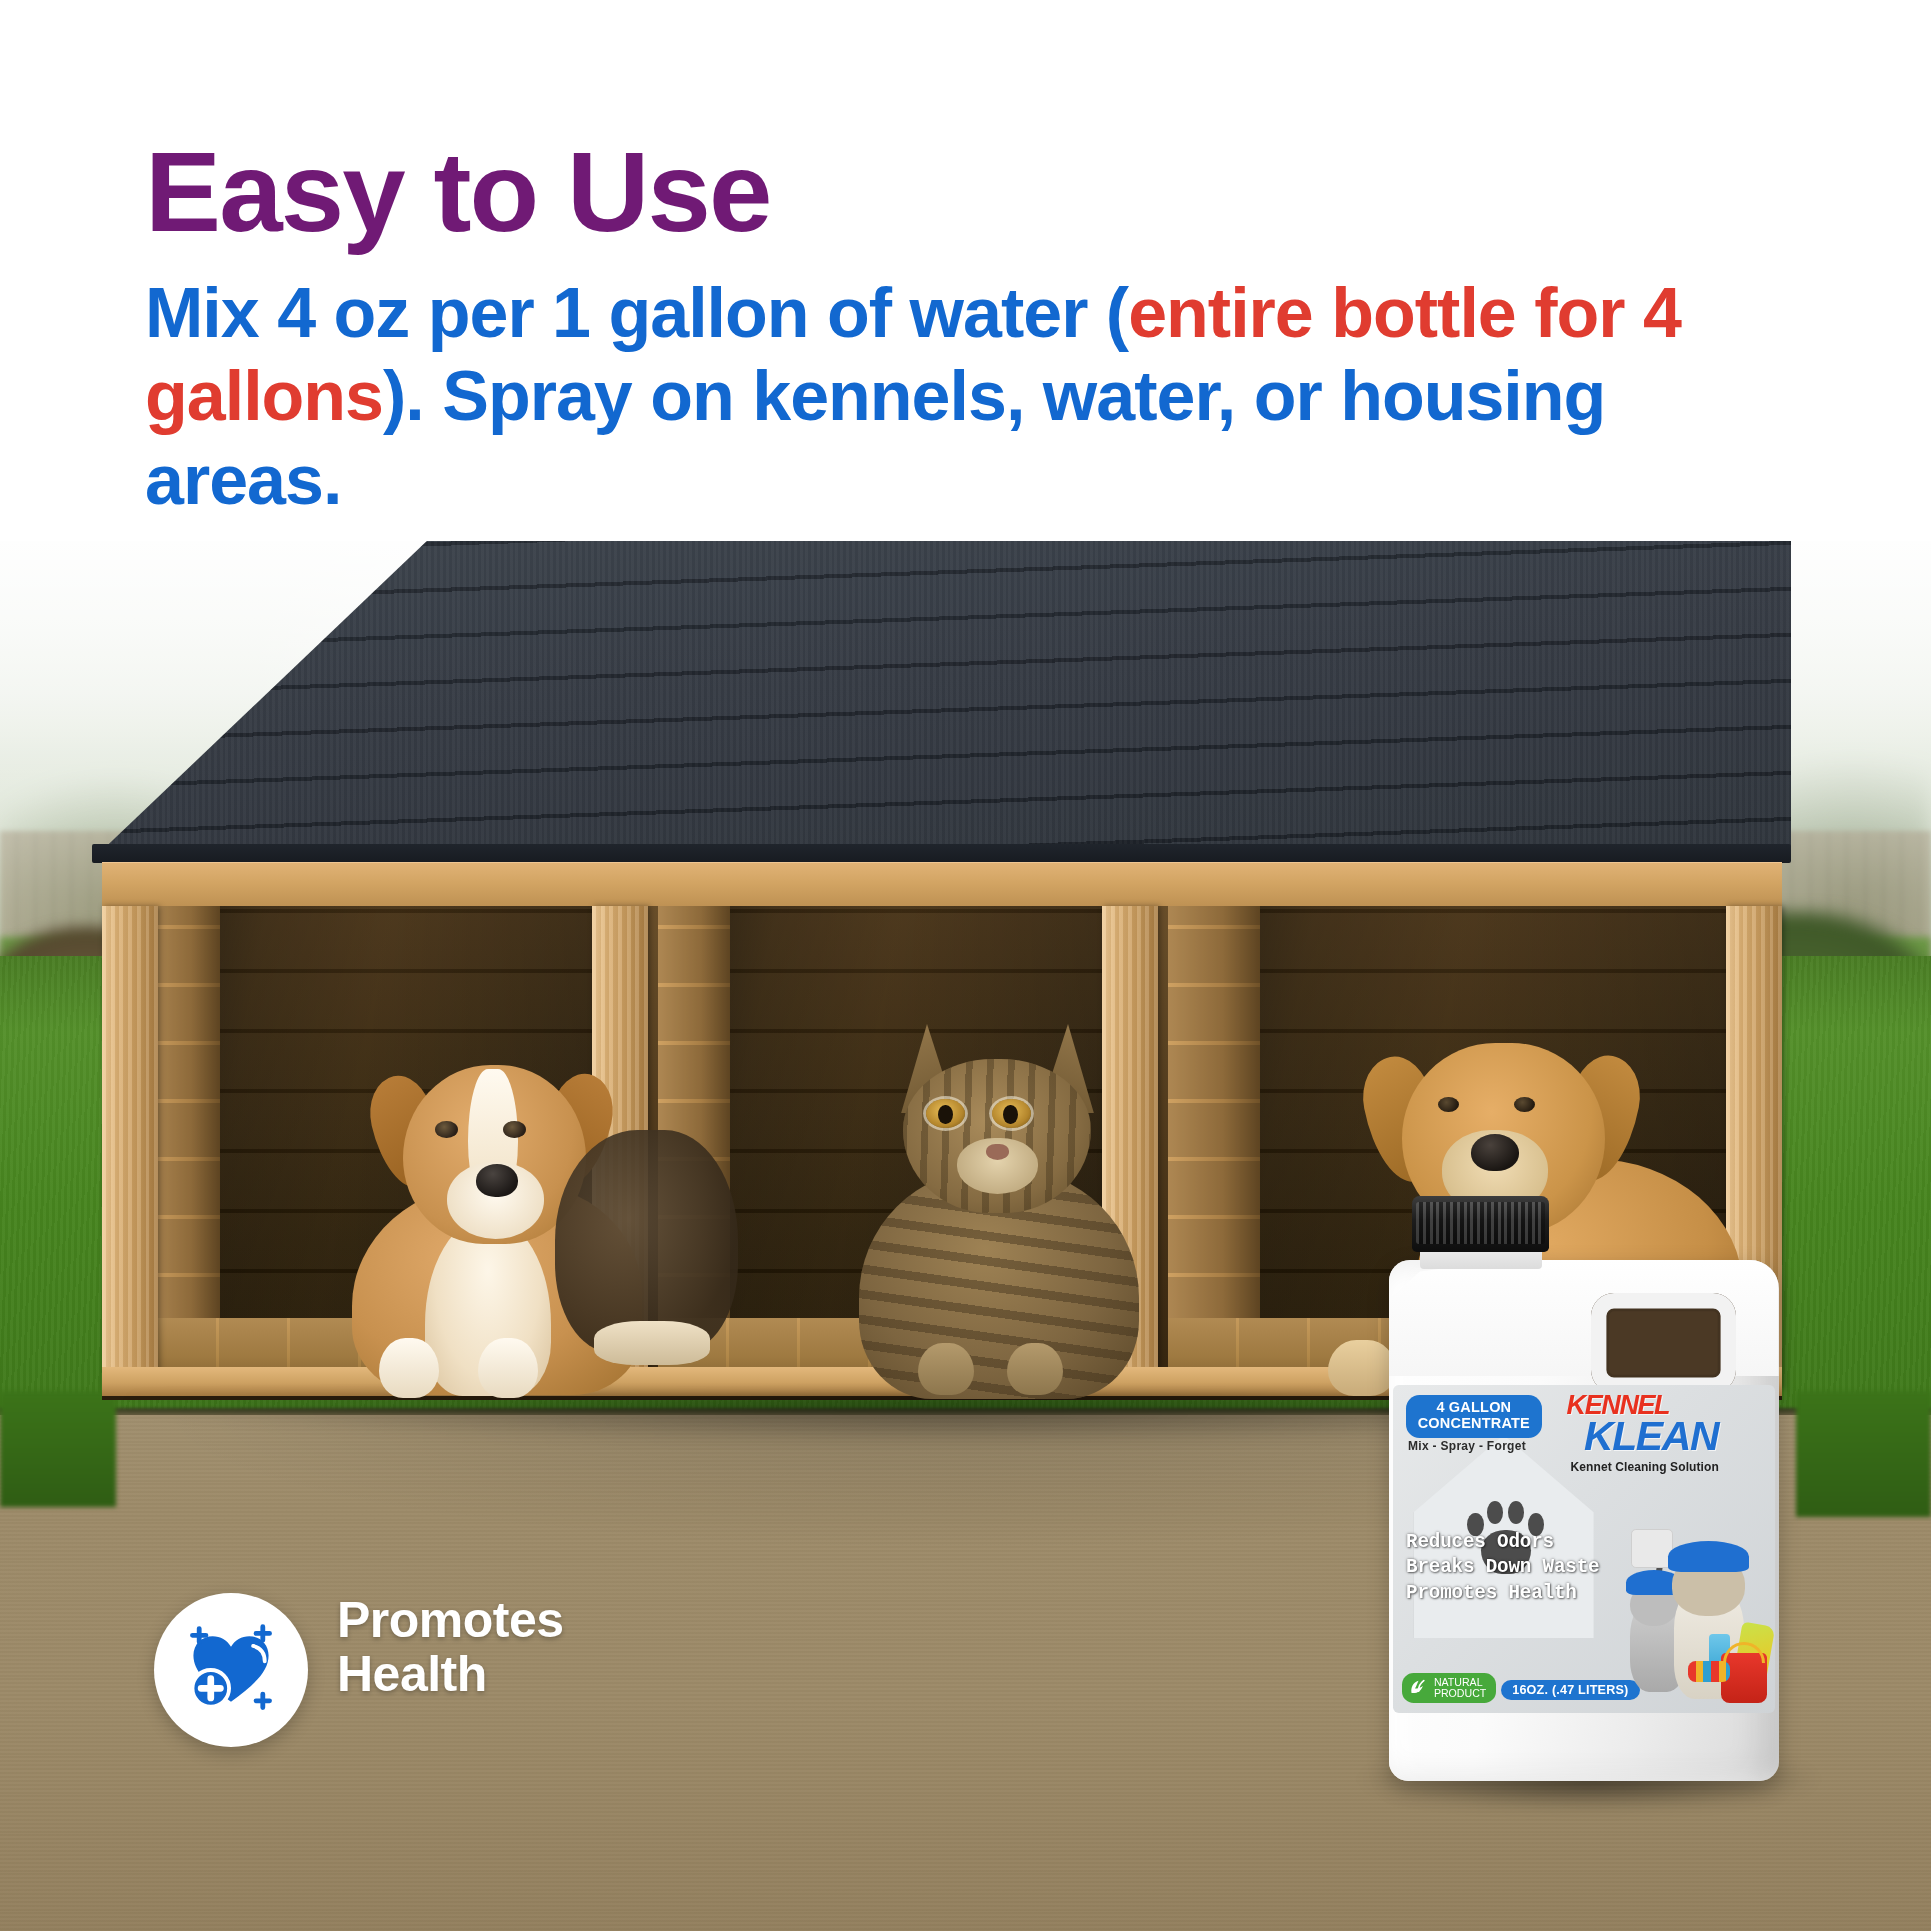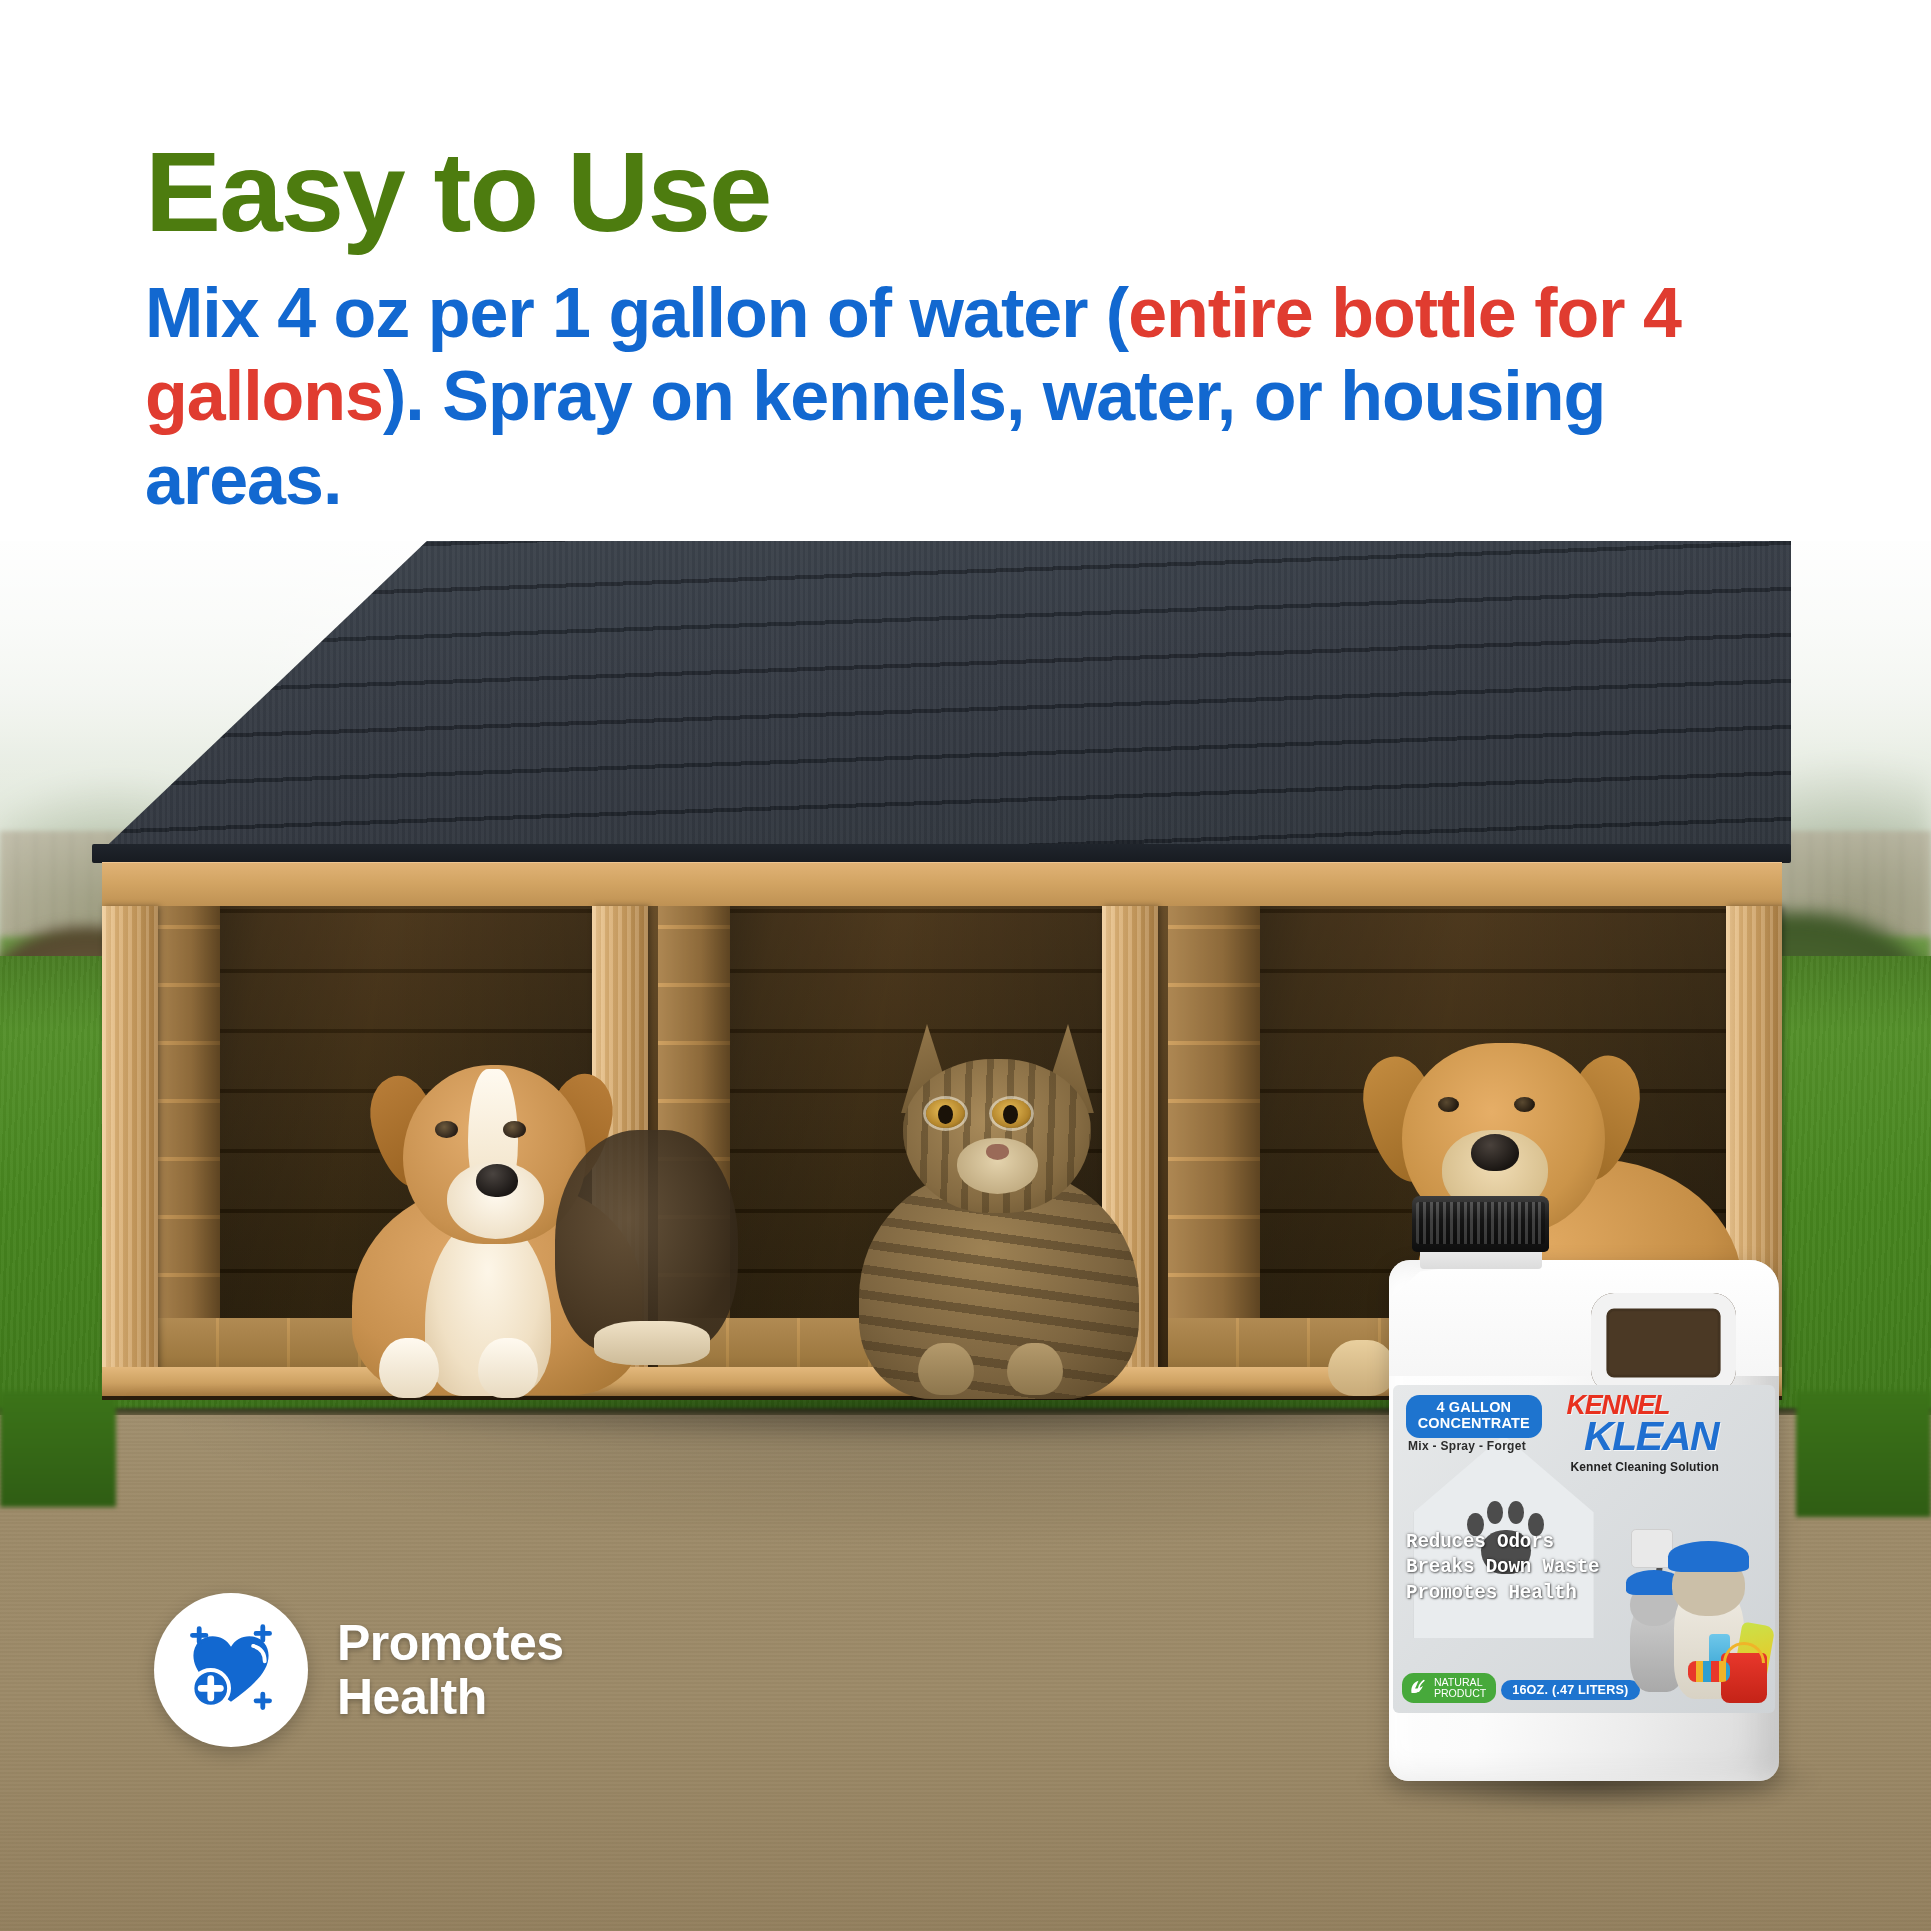--- a/index.html
+++ b/index.html
@@ -293,21 +293,21 @@
     font-size:114px; line-height:1.0; font-weight:800;
     letter-spacing:-1.9px; margin-bottom:23px;
   }
   .subcopy {
     font-size:70px; line-height:1.19; font-weight:700; letter-spacing:-1px;
     max-width:1661px;
   }
 
   
   .badges { position:absolute; left:154px; top:1593px; display:flex; align-items:center; gap:97px; }
-  .badge { display:flex; align-items:center; gap:29px; }
+  .badge { display:flex; align-items:flex-start; gap:29px; }
   .badge-circle {
     width:154px; height:154px; border-radius:50%;
     background:#ffffff; display:flex; align-items:center; justify-content:center;
     box-shadow:0 5.8px 17.4px rgba(0,0,0,.22); flex:0 0 auto;
   }
   .badge-label {
     color:#ffffff; font-size:50px; line-height:1.08; font-weight:700;
     letter-spacing:-0.5px; white-space:pre-line;
     text-shadow:0 1.9px 5.8px rgba(0,0,0,.28);
   }
@@ -530,21 +530,21 @@
         <div class="dr-muzzle"></div>
         <div class="dr-nose"></div>
         <div class="dr-paw l"></div>
         <div class="dr-paw r"></div>
       </div>
     </div>
   </div>
 
   <div class="copy">
     <div class="headline">
-      <span style="color: #4d7c0f;">Easy to Use</span>
+      <span style="color: #701a75;">Easy to Use</span>
     </div>
     <div class="subcopy">
       <span style="color: rgb(18, 104, 208);">Mix 4 oz per 1 gallon of water (</span><span style="color: rgb(224, 60, 48);">entire bottle for 4 gallons</span><span style="color: rgb(18, 104, 208);">). Spray on kennels, water, or housing areas.</span>
     </div>
   </div>
 
   <div class="badges">
 
     <div class="badge">
       <div class="badge-circle">

